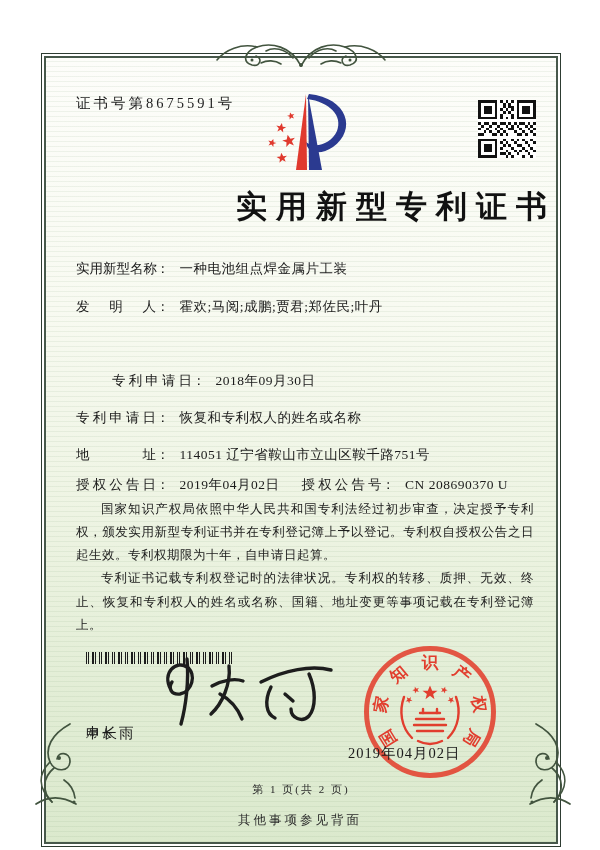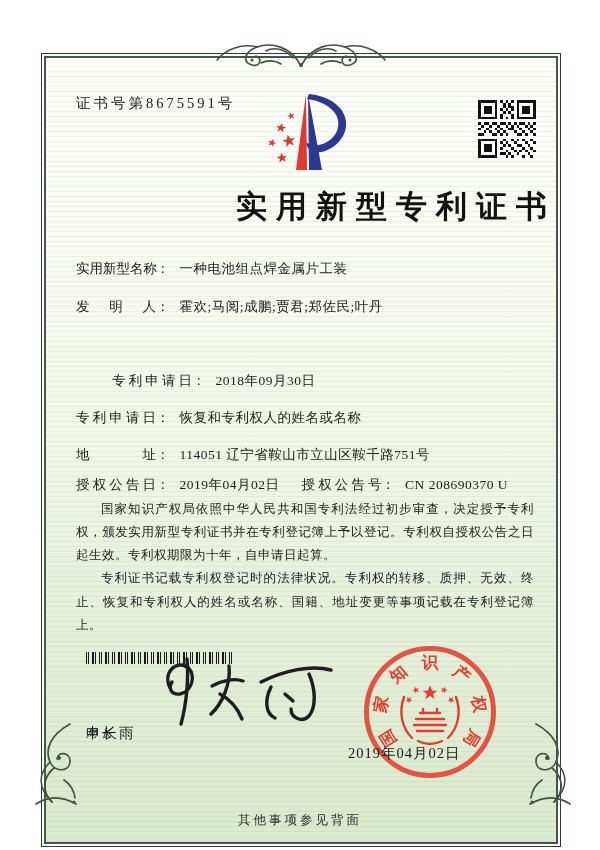--- a/index.html
+++ b/index.html
@@ -226,15 +226,16 @@
         <path d="M24,52 h26"></path>
         <path d="M30,34 v-4 M44,34 v-4"></path>
         <path d="M11,18 C6,32 8,48 19,59"></path>
         <path d="M63,18 C68,32 66,48 55,59"></path>
         <path d="M25,62 C33,66 41,66 49,62"></path>
       </g>
     </svg>
   </div>
   <div class="abs seal-date">2019年04月02日</div>
 
+  <div class="abs page-info">第 1 页(共 2 页)</div>
 </div>
 
 <div class="footer-note">其他事项参见背面</div>
 
 </body></html>

